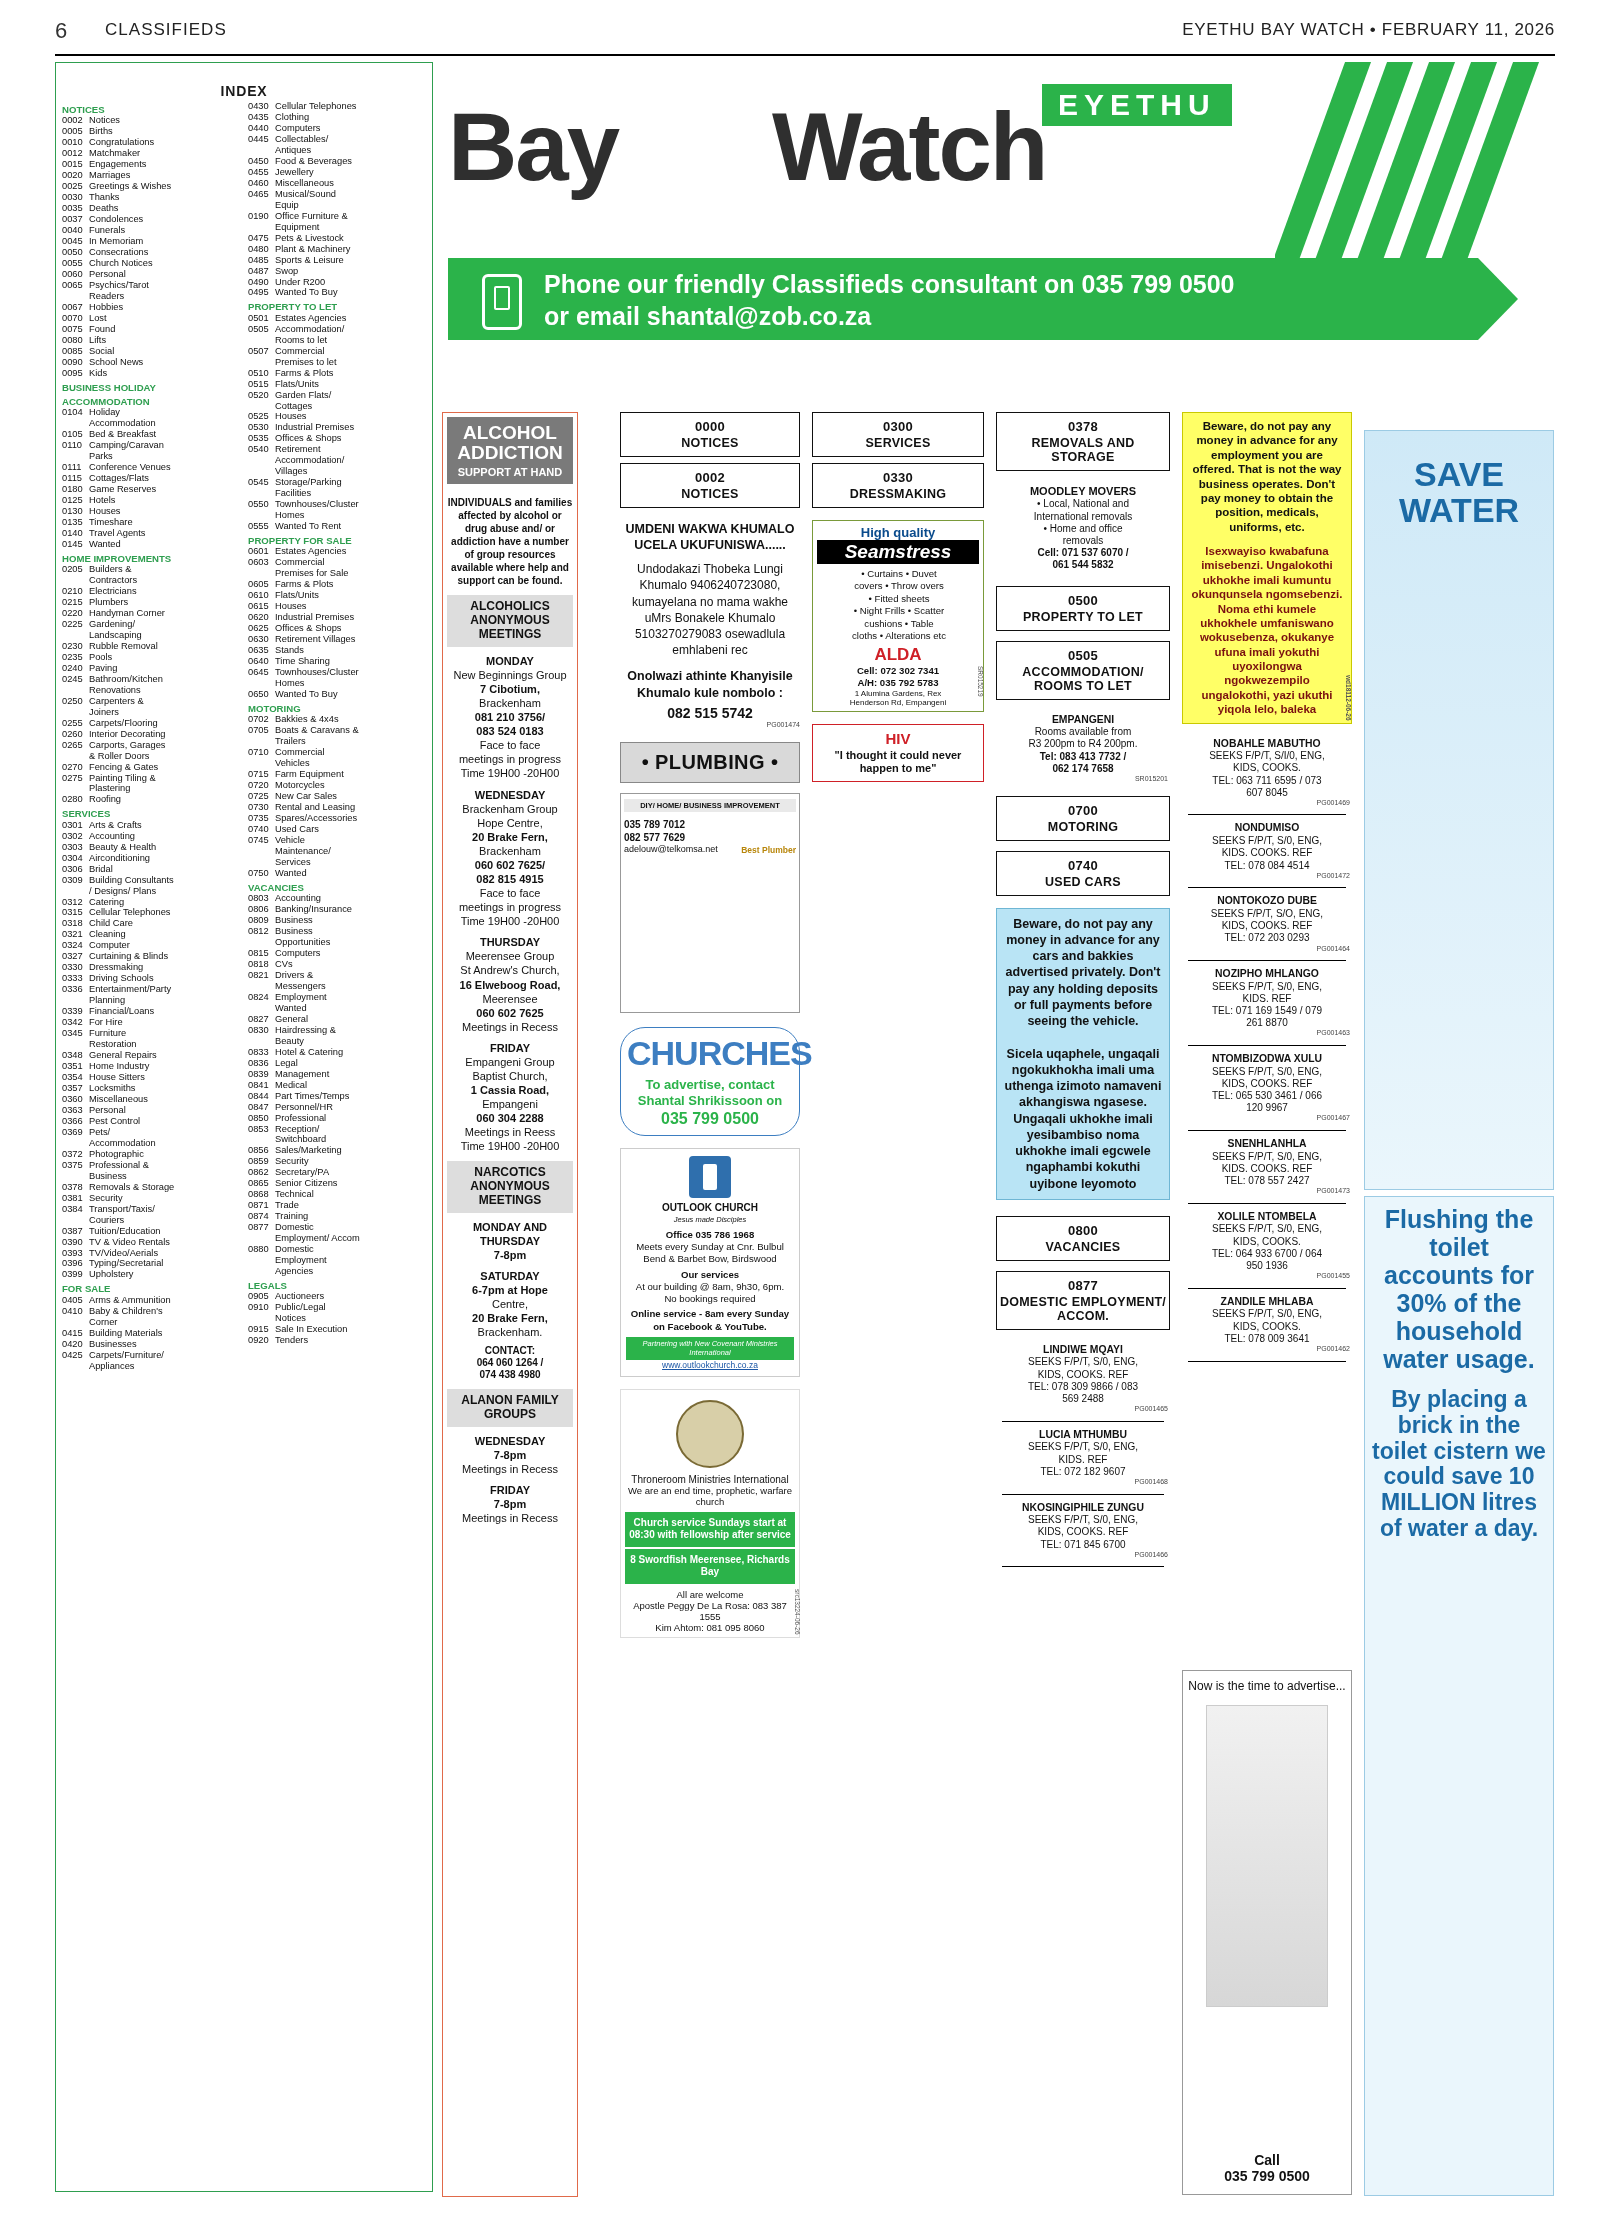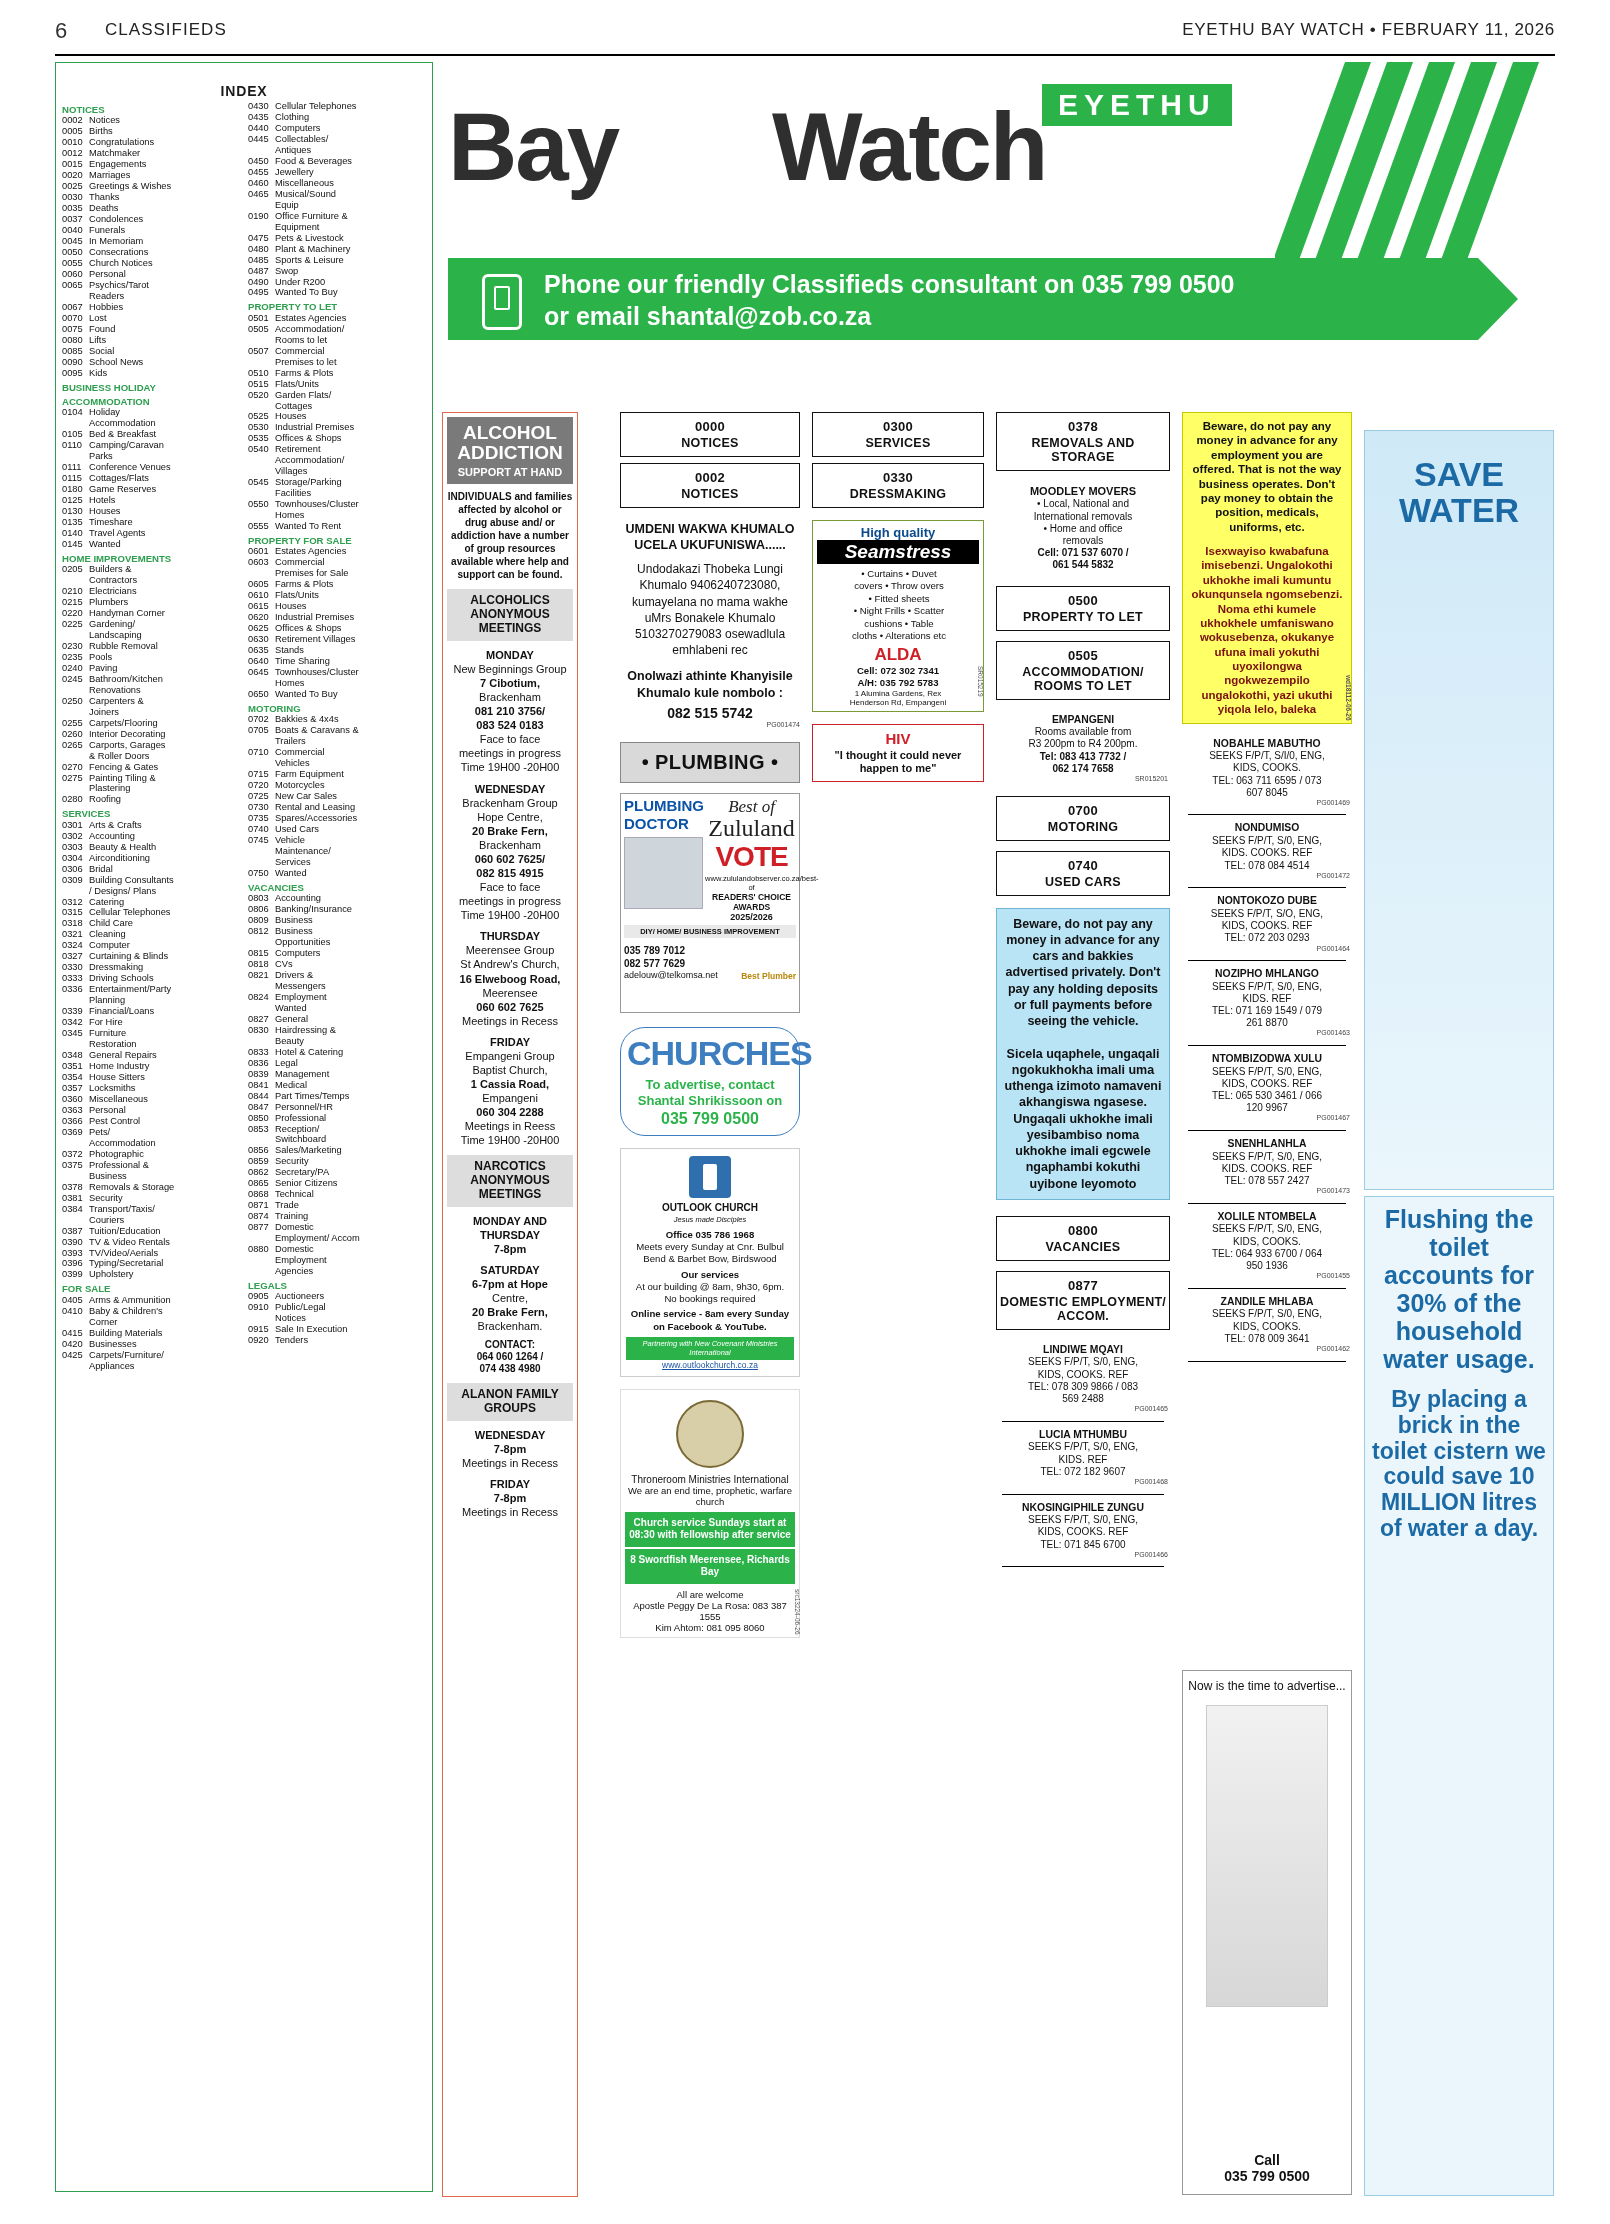--- a/index.html
+++ b/index.html
@@ -887,21 +887,21 @@
       <div class="arrow"></div>
     </div>
   </div>
 
   <div class="alcbox">
     <div class="alc-head">
       <div>ALCOHOL</div>
       <div>ADDICTION</div>
       <div class="sub">SUPPORT AT HAND</div>
     </div>
-    <div class="small center b" style="margin-top:6px;line-height:1.3;">INDIVIDUALS and families affected by alcohol or drug abuse and/ or addiction have a number of group resources available where help and support can be found.</div>
+    <div class="small center b" style="margin-top:12px;line-height:1.3;">INDIVIDUALS and families affected by alcohol or drug abuse and/ or addiction have a number of group resources available where help and support can be found.</div>
     <div class="greyhead">ALCOHOLICS ANONYMOUS MEETINGS</div>
     <div id="aa-meetings">
         <div style="text-align: center; font-size: 11px; line-height: 1.28; margin-top: 7px;">
           <div class="b">MONDAY</div>
           <div>New Beginnings Group</div>
           <div class="b">7 Cibotium,</div>
           <div>Brackenham</div>
           <div class="b">081 210 3756/</div>
           <div class="b">083 524 0183</div>
           <div>Face to face</div>
@@ -984,34 +984,20 @@
     <div style="margin-top:14px;text-align:center;">
       <div class="b" style="font-size:12.5px;line-height:1.25;">UMDENI WAKWA KHUMALO UCELA UKUFUNISWA......</div>
       <div style="font-size:12px;line-height:1.35;margin-top:8px;">Undodakazi Thobeka Lungi Khumalo 9406240723080, kumayelana no mama wakhe uMrs Bonakele Khumalo 5103270279083 osewadlula emhlabeni rec</div>
       <div class="b" style="font-size:12.5px;line-height:1.3;margin-top:10px;">Onolwazi athinte Khanyisile Khumalo kule nombolo :</div>
       <div class="b" style="font-size:14px;margin-top:4px;">082 515 5742</div>
       <div class="ref">PG001474</div>
     </div>
     <div class="plumbing-hdr" style="margin-top:14px;">• PLUMBING •</div>
 
     <div class="plumbad" style="margin-top:10px;height:212px;position:relative;">
-      <div style="display:flex;gap:2px;">
-        <div style="width:46%;text-align:left;">
-          <div class="pd">PLUMBING DOCTOR</div>
-          <div style="height:70px;background:#cfd6db;margin-top:4px;border:1px solid #aab;"></div>
-        </div>
-        <div style="width:54%;">
-          <div class="best">Best of</div>
-          <div class="zul">Zululand</div>
-          <div class="vote">VOTE</div>
-          <div style="font-size:7.5px;">www.zululandobserver.co.za/best-of</div>
-          <div class="b" style="font-size:8.5px;">READERS' CHOICE AWARDS</div>
-          <div class="b" style="font-size:9px;">2025/2026</div>
-        </div>
-      </div>
       <div style="background:#e9e9e9;font-size:7.5px;font-weight:bold;padding:2px;margin-top:2px;">DIY/ HOME/ BUSINESS IMPROVEMENT</div>
       <div style="display:flex;justify-content:space-between;align-items:flex-end;margin-top:6px;">
         <div style="text-align:left;line-height:1.3;">
           <div class="b" style="font-size:10px;">035 789 7012</div>
           <div class="b" style="font-size:10px;">082 577 7629</div>
           <div style="font-size:9px;">adelouw@telkomsa.net</div>
         </div>
         <div class="b" style="font-size:8.5px;color:#b8860b;">Best Plumber</div>
       </div>
     </div>

